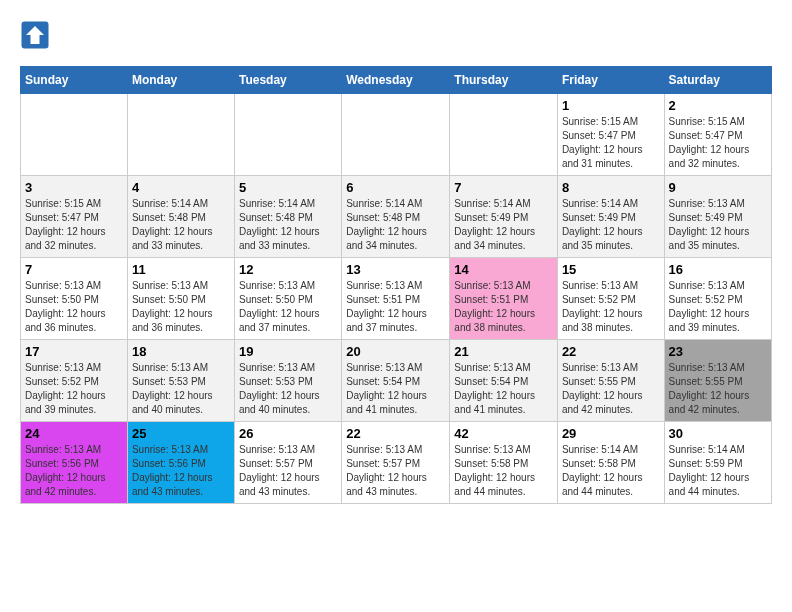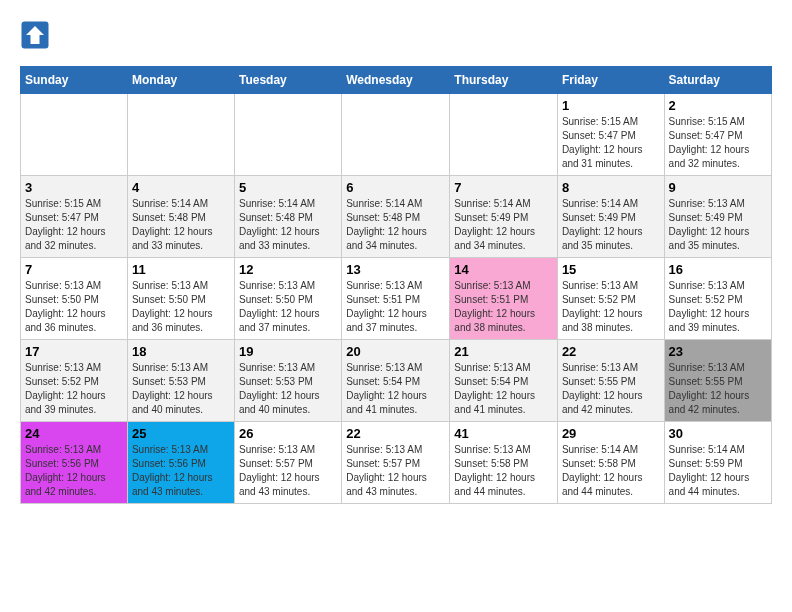--- a/index.html
+++ b/index.html
@@ -277,21 +277,21 @@
 Sunset: 5:57 PM
 Daylight: 12 hours and 43 minutes.</div>
         </td>
         <td style="background: rgb(255, 255, 255);">
           <div class="day-number">22</div>
           <div class="day-info" style="white-space: pre-line;">Sunrise: 5:13 AM
 Sunset: 5:57 PM
 Daylight: 12 hours and 43 minutes.</div>
         </td>
         <td style="background: rgb(255, 255, 255);">
-          <div class="day-number">41</div>
+          <div class="day-number">42</div>
           <div class="day-info" style="white-space: pre-line;">Sunrise: 5:13 AM
 Sunset: 5:58 PM
 Daylight: 12 hours and 44 minutes.</div>
         </td>
         <td style="background: rgb(255, 255, 255);">
           <div class="day-number">29</div>
           <div class="day-info" style="white-space: pre-line;">Sunrise: 5:14 AM
 Sunset: 5:58 PM
 Daylight: 12 hours and 44 minutes.</div>
         </td>

